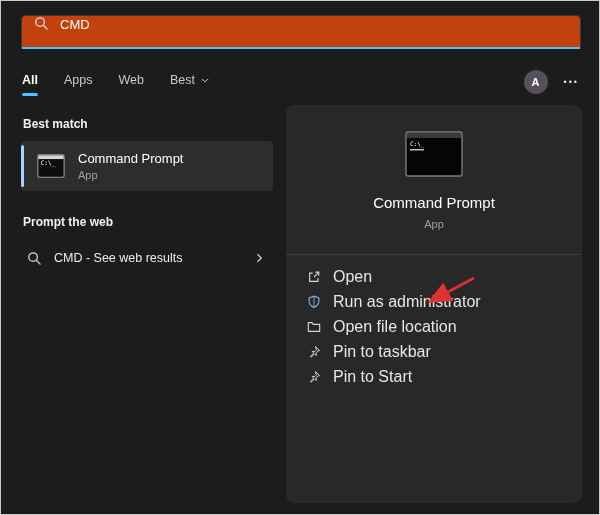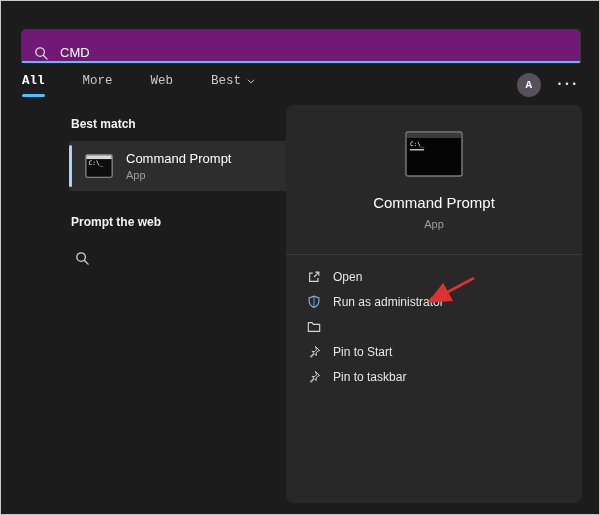--- a/index.html
+++ b/index.html
@@ -11,58 +11,58 @@
     color:#fff;
   }
   .screen{
     position:absolute;inset:0;
     border:1px solid #c9c9c9;
     box-sizing:border-box;
     background:#1c1c1c;
   }
   
   .search-bar{
-    position:absolute;left:20px;top:28px;width:560px;height:34px;
-    box-sizing:border-box;
-    background:#701a75;
+    position:absolute;left:20px;top:14px;width:560px;height:34px;
+    box-sizing:border-box;
+    background:#c2410c;
     border:1px solid #3a3a3a;
     border-bottom:2px solid #4cc2ff;
     border-radius:5px 5px 2px 2px;
-    display:flex;align-items:flex-end;gap:9px;
+    display:flex;align-items:flex-start;gap:9px;
     padding:0 12px;
   }
   .search-bar svg{flex:0 0 auto;color:#d9d9d9;}
   .search-input{
     flex:1;background:transparent;border:none;outline:none;
     color:#ffffff;font-size:13px;font-family:"Liberation Sans",sans-serif;
   }
   
   .tabs-row{
     position:absolute;left:20px;right:20px;top:68px;height:28px;
-    display:flex;align-items:flex-end;gap:36px;font-family:Liberation Mono, monospace;
+    display:flex;align-items:center;gap:24px;
   }
   .tab{
     font-size:12.5px;color:#c9c9c9;padding:2px 1px 9px;position:relative;
     display:flex;align-items:center;gap:5px;cursor:default;
   }
   .tab.active{color:#fff;font-weight:700;}
   .tab.active::after{
     content:"";position:absolute;left:1px;right:1px;bottom:0;height:3px;
     background:#4cc2ff;border-radius:2px;
   }
   .tab svg{color:#c9c9c9;}
   .tabs-right{margin-left:auto;display:flex;align-items:center;gap:16px;margin-top:-2px;}
   .avatar{
     width:24px;height:24px;border-radius:50%;background:#56505c;
     display:flex;align-items:center;justify-content:center;
     font-size:11px;font-weight:700;color:#fff;
   }
   .more-dots{font-size:9px;letter-spacing:2px;color:#e8e8e8;line-height:24px;}
   
-  .left-col{position:absolute;left:20px;top:108px;width:252px;margin-left:48px;}
+  .left-col{position:absolute;left:20px;top:108px;width:252px;}
   .section-heading{font-size:12px;font-weight:700;color:#f2f2f2;margin:8px 0 10px 2px;}
   .best-match-item{
     position:relative;display:flex;align-items:center;gap:12px;
     background:#2d2d2d;border-radius:4px;height:50px;padding:0 10px 0 15px;
     box-sizing:border-box;
   }
   .best-match-item .sel-bar{
     position:absolute;left:0;top:4px;bottom:4px;width:3px;border-radius:2px;
     background:#a9d3ff;
   }
@@ -87,21 +87,21 @@
   .panel-title{margin-top:17px;font-size:15px;color:#ffffff;}
   .panel-sub{margin-top:7px;font-size:11px;color:#9e9e9e;}
   .panel-divider{width:100%;height:1px;background:#3c3c3c;margin-top:24px;}
   .actions{width:100%;padding-top:9px;}
   .action-row{
     display:flex;align-items:center;gap:12px;
     height:25px;padding-left:21px;
   }
   .action-row svg{color:#d5d5d5;flex:0 0 auto;}
   .action-row .shield{color:#7fb2e5;}
-  .action-row .label{font-size:12px;color:#e6e6e6;}
+  .action-row .label{font-size:16px;color:#e6e6e6;}
   
   .arrow-overlay{position:absolute;inset:0;pointer-events:none;}
 </style>
 </head>
 <body>
 
 <div class="screen">
 
   <div class="search-bar">
     <svg width="15" height="15" viewBox="0 0 16 16">
@@ -109,21 +109,21 @@
       <line x1="10.2" y1="10.2" x2="14" y2="14" stroke="currentColor" stroke-width="1.4" stroke-linecap="round"></line>
     </svg>
     <input class="search-input" type="text" value="CMD" style="">
   </div>
 
   <div class="tabs-row">
     <div class="tab active">
       <span>All</span>
     </div>
     <div class="tab">
-      <span>More</span>
+      <span>Apps</span>
     </div>
     <div class="tab">
       <span>Web</span>
     </div>
     <div class="tab">
       <span>Best</span>
       <svg width="10" height="10" viewBox="0 0 16 16">
         <path d="M3 6l5 5 5-5" fill="none" stroke="currentColor" stroke-width="1.6"></path>
       </svg>
     </div>
@@ -149,20 +149,21 @@
       </div>
     </div>
 
     <div class="section-heading search-web-heading">Prompt the web</div>
 
     <div class="web-row">
       <svg width="15" height="15" viewBox="0 0 16 16">
         <circle cx="6.5" cy="6.5" r="4.6" fill="none" stroke="currentColor" stroke-width="1.4"></circle>
         <line x1="10.2" y1="10.2" x2="14" y2="14" stroke="currentColor" stroke-width="1.4" stroke-linecap="round"></line>
       </svg>
+      <span class="label">CMD - See web results</span>
       <span class="chev">
         <svg width="12" height="12" viewBox="0 0 16 16">
           <path d="M6 3l5 5-5 5" fill="none" stroke="currentColor" stroke-width="1.6"></path>
         </svg>
       </span>
     </div>
   </div>
 
   <div class="right-panel">
     <svg class="panel-icon" width="58" height="46" viewBox="0 0 58 46">
@@ -188,32 +189,33 @@
         <svg class="shield" width="14" height="14" viewBox="0 0 16 16">
           <path d="M8 1.3l5.6 2v3.6c0 3.6-2.6 6-5.6 7.3-3-1.3-5.6-3.7-5.6-7.3V3.3z" fill="none" stroke="currentColor" stroke-width="1.3"></path>
           <line x1="8" y1="1.6" x2="8" y2="14" stroke="currentColor" stroke-width="1"></line>
         </svg>
         <span class="label">Run as administrator</span>
       </div>
       <div class="action-row">
         <svg width="14" height="14" viewBox="0 0 16 16">
           <path d="M1.5 3h4.2l1.5 2h7.3v8H1.5z" fill="none" stroke="currentColor" stroke-width="1.3" stroke-linejoin="round"></path>
         </svg>
+        <span class="label">Open file location</span>
       </div>
       <div class="action-row">
         <svg width="14" height="14" viewBox="0 0 16 16">
           <path d="M9.6 1.6l4.8 4.8-2 .6-2 2 .2 3.1-2-2-4 4-.8-.8 4-4-2-2 3.1.2 2-2z" fill="none" stroke="currentColor" stroke-width="1.1" stroke-linejoin="round"></path>
         </svg>
+        <span class="label">Pin to taskbar</span>
+      </div>
+      <div class="action-row">
+        <svg width="14" height="14" viewBox="0 0 16 16">
+          <path d="M9.6 1.6l4.8 4.8-2 .6-2 2 .2 3.1-2-2-4 4-.8-.8 4-4-2-2 3.1.2 2-2z" fill="none" stroke="currentColor" stroke-width="1.1" stroke-linejoin="round"></path>
+        </svg>
         <span class="label">Pin to Start</span>
-      </div>
-      <div class="action-row">
-        <svg width="14" height="14" viewBox="0 0 16 16">
-          <path d="M9.6 1.6l4.8 4.8-2 .6-2 2 .2 3.1-2-2-4 4-.8-.8 4-4-2-2 3.1.2 2-2z" fill="none" stroke="currentColor" stroke-width="1.1" stroke-linejoin="round"></path>
-        </svg>
-        <span class="label">Pin to taskbar</span>
       </div>
     </div>
   </div>
 
   <svg class="arrow-overlay" width="600" height="515" viewBox="0 0 600 515">
     <defs>
       <marker id="ah" markerWidth="9" markerHeight="8" refX="7.5" refY="4" orient="auto">
         <path d="M0 0L9 4L0 8z" fill="#e03131"></path>
       </marker>
     </defs>

